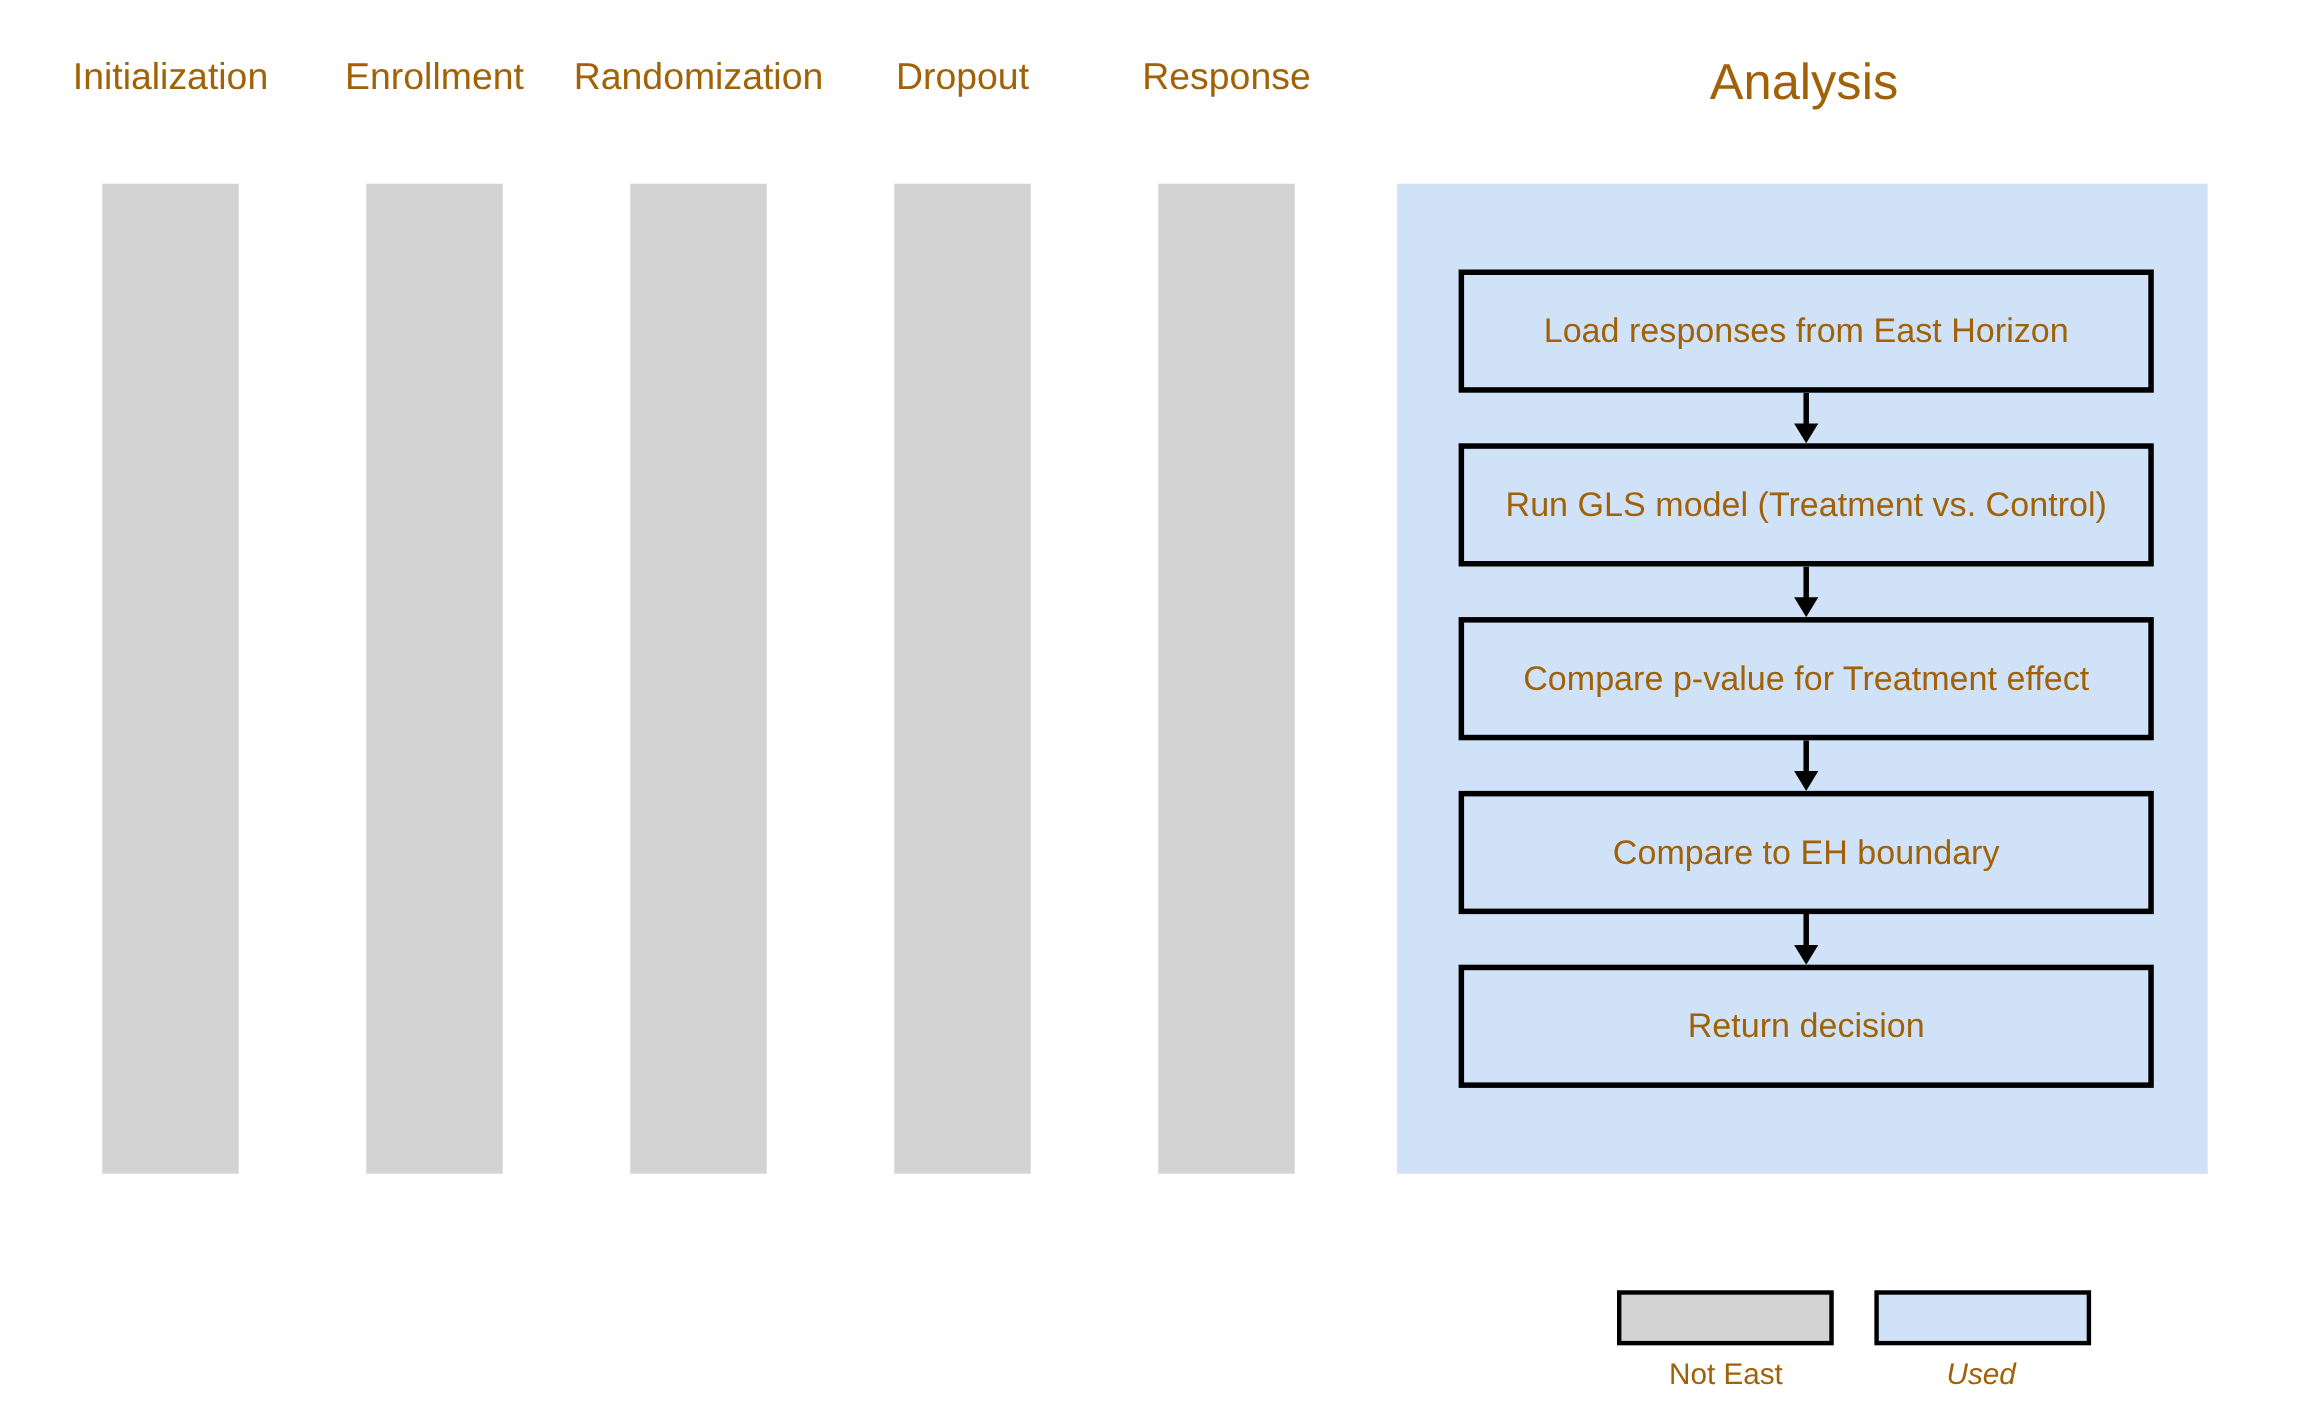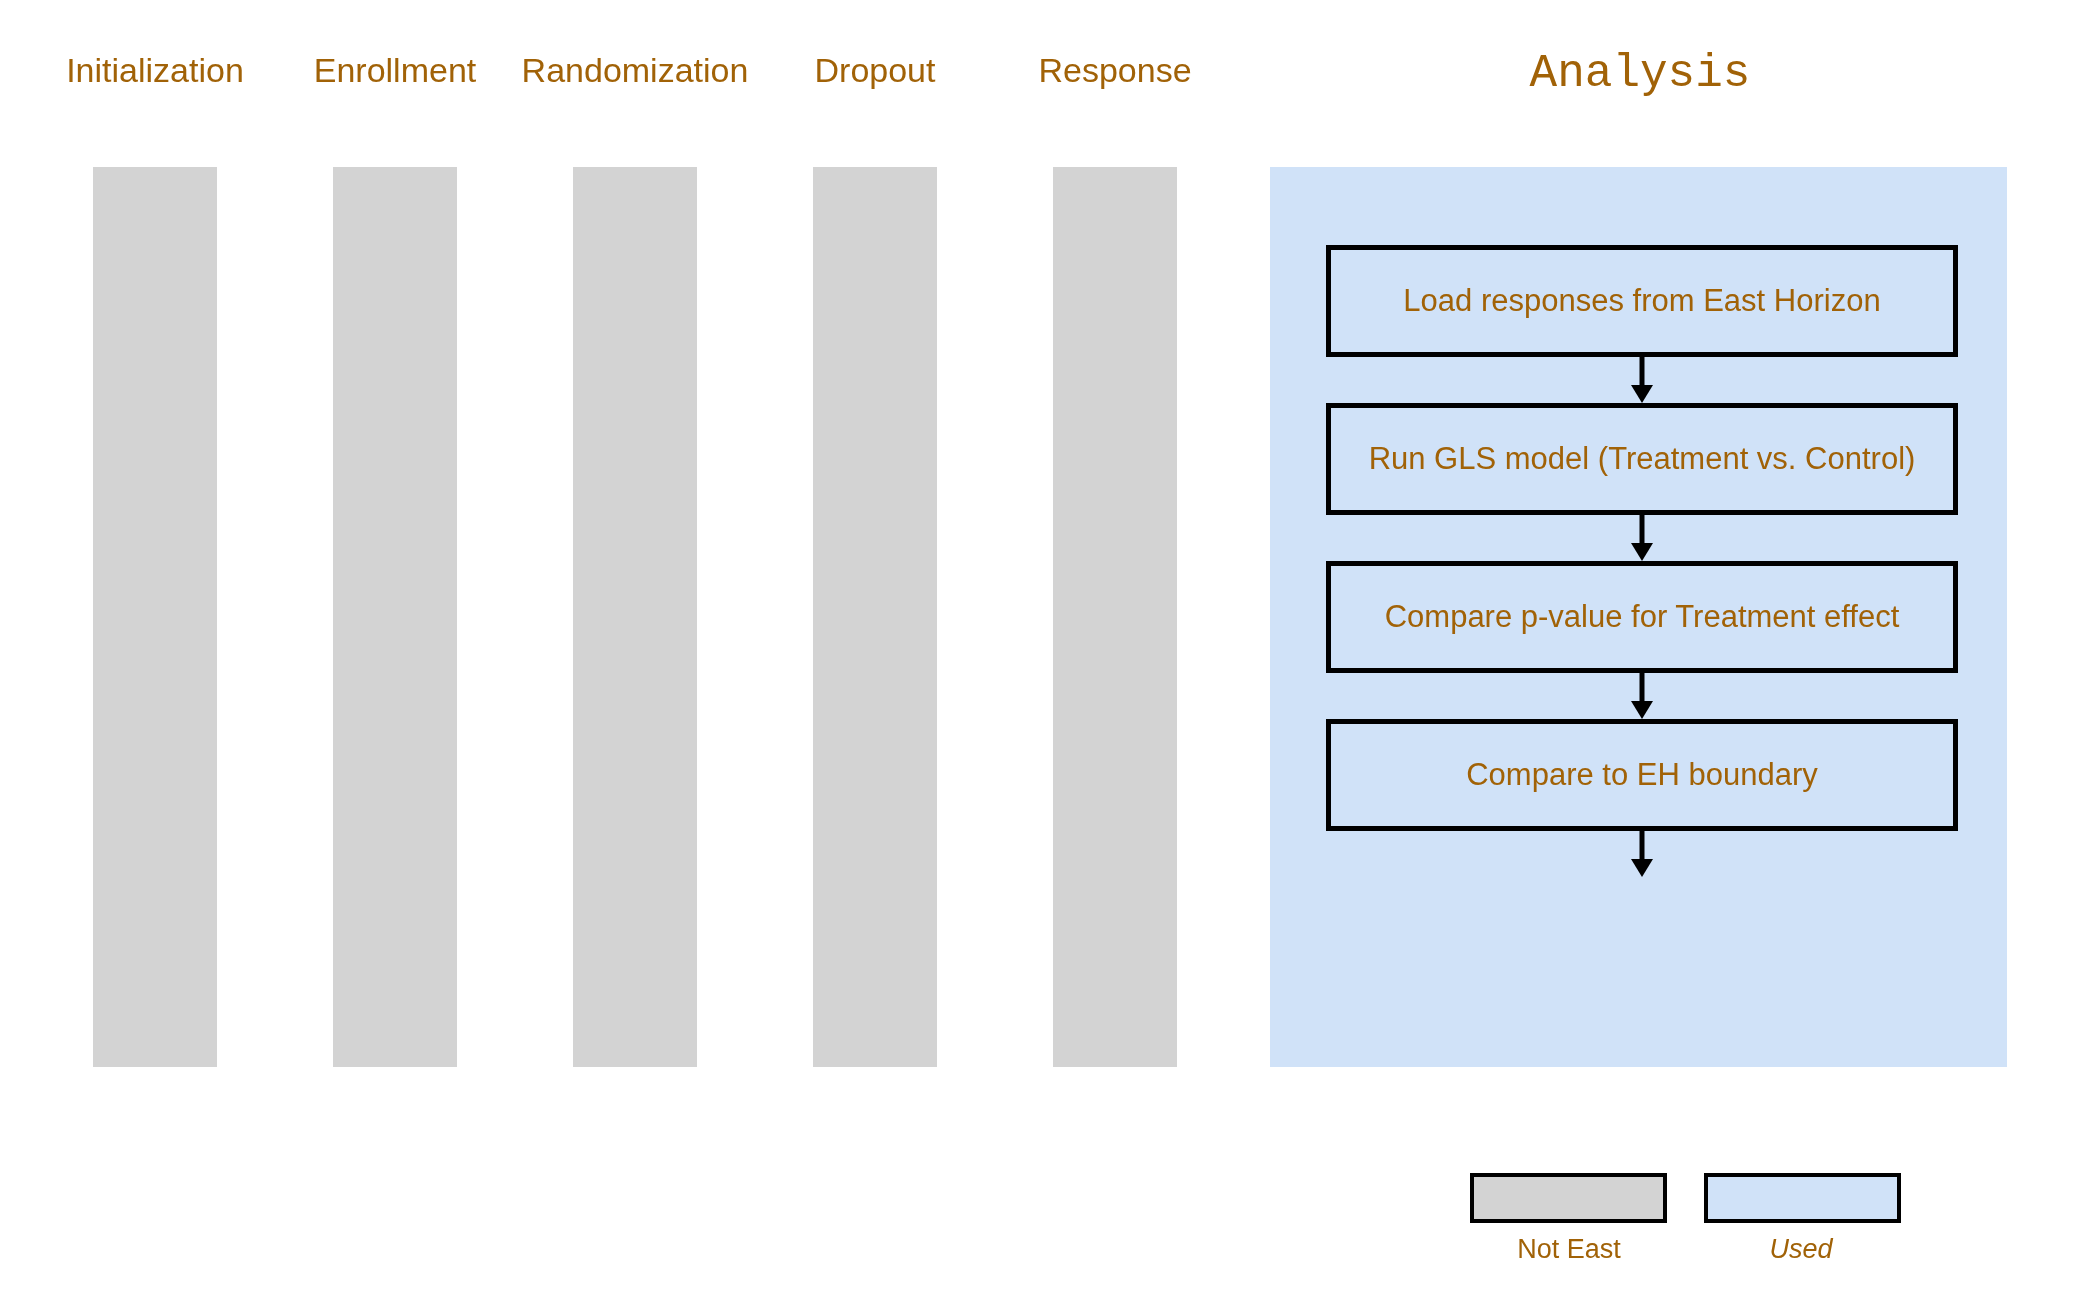--- a/index.html
+++ b/index.html
@@ -21,21 +21,20 @@
     white-space:nowrap;
   }
   .analysis-title{
     position:absolute;
     top:47px;
     left:1440px;
     width:400px;
     text-align:center;
     font-size:46px;
     line-height:54px;
-    font-family:Liberation Mono, monospace;
   }
   .stage-bar{
     position:absolute;
     top:167px;
     width:124px;
     height:900px;
     background:var(--not-used,#d3d3d3);
   }
   .analysis-panel{
     position:absolute;
@@ -137,20 +136,23 @@
 
     <div class="flow-box" style="top:552px">
       <span>Compare to EH boundary</span>
     </div>
 
     <svg class="flow-arrow" style="top:664px" viewBox="0 0 28 46">
       <line x1="14" y1="0" x2="14" y2="31" stroke="#000000" stroke-width="5"></line>
       <polygon points="3,28 25,28 14,46" fill="#000000"></polygon>
     </svg>
 
+    <div class="flow-box" style="top:710px">
+      <span>Return decision</span>
+    </div>
 
   </div>
 
   <div class="legend-swatch not-used"></div>
   <div class="legend-swatch used"></div>
   <div class="legend-label not-used">Not East</div>
   <div class="legend-label used">Used</div>
 
 </div>
 

